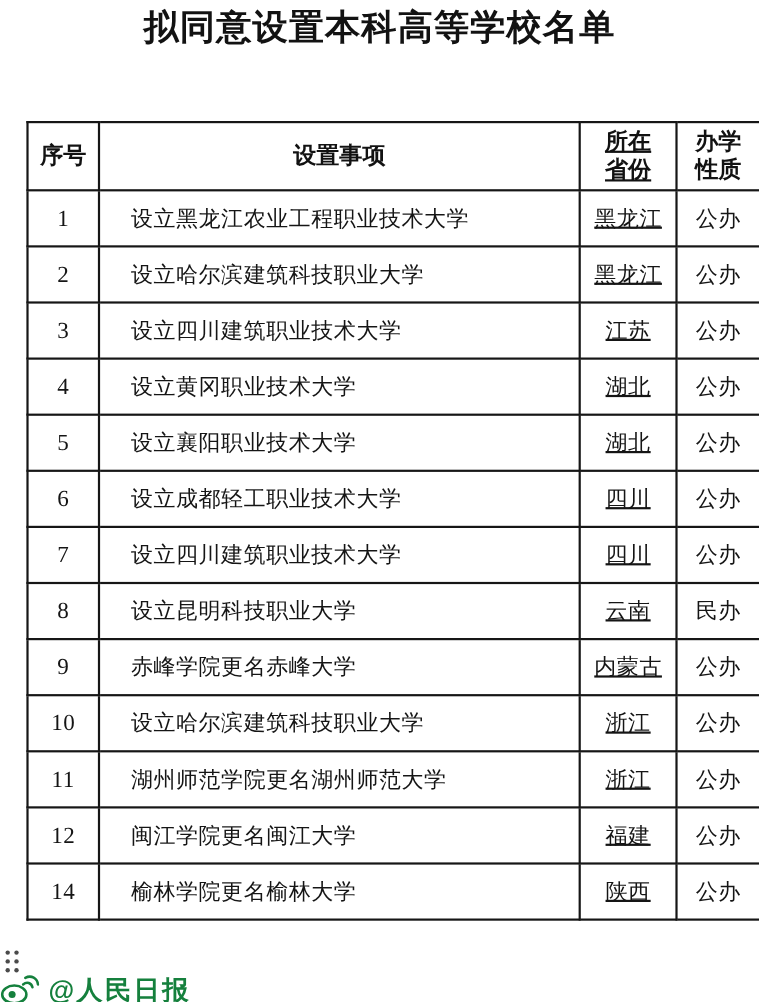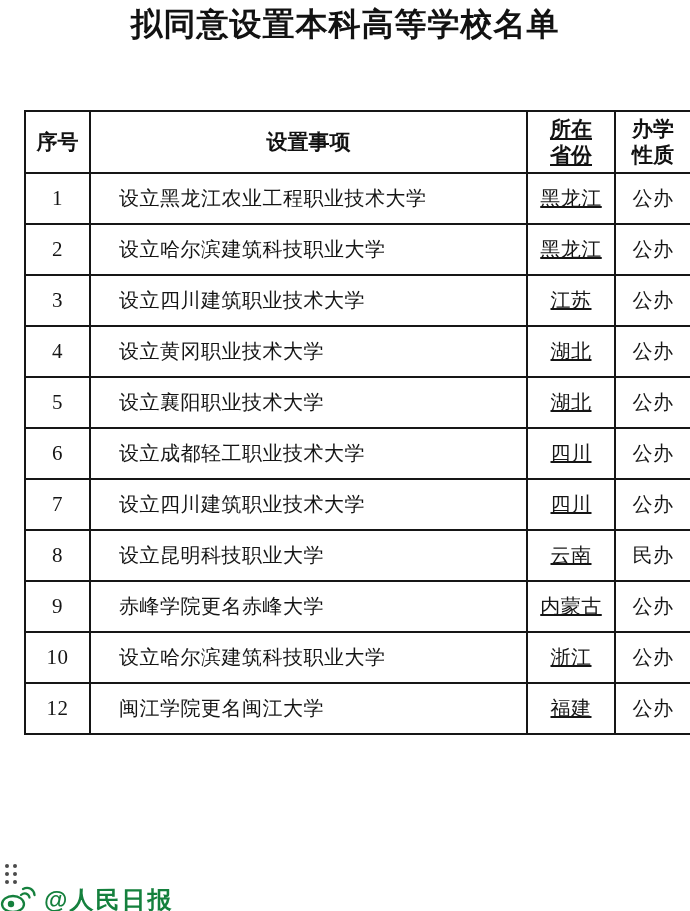--- a/index.html
+++ b/index.html
@@ -167,23 +167,35 @@
           <td class="col-province">内蒙古</td>
           <td class="col-nature">公办</td>
         </tr>
         <tr>
           <td class="col-index">10</td>
           <td class="col-item">设立哈尔滨建筑科技职业大学</td>
           <td class="col-province">浙江</td>
           <td class="col-nature">公办</td>
         </tr>
         <tr>
+          <td class="col-index">11</td>
+          <td class="col-item">湖州师范学院更名湖州师范大学</td>
+          <td class="col-province">浙江</td>
+          <td class="col-nature">公办</td>
+        </tr>
+        <tr>
           <td class="col-index">12</td>
           <td class="col-item">闽江学院更名闽江大学</td>
           <td class="col-province">福建</td>
+          <td class="col-nature">公办</td>
+        </tr>
+        <tr>
+          <td class="col-index">14</td>
+          <td class="col-item">榆林学院更名榆林大学</td>
+          <td class="col-province">陕西</td>
           <td class="col-nature">公办</td>
         </tr>
       </tbody>
   </table>
 
   <div class="corner-dots">
     <span></span>
       <span></span>
       <span></span>
       <span></span>

